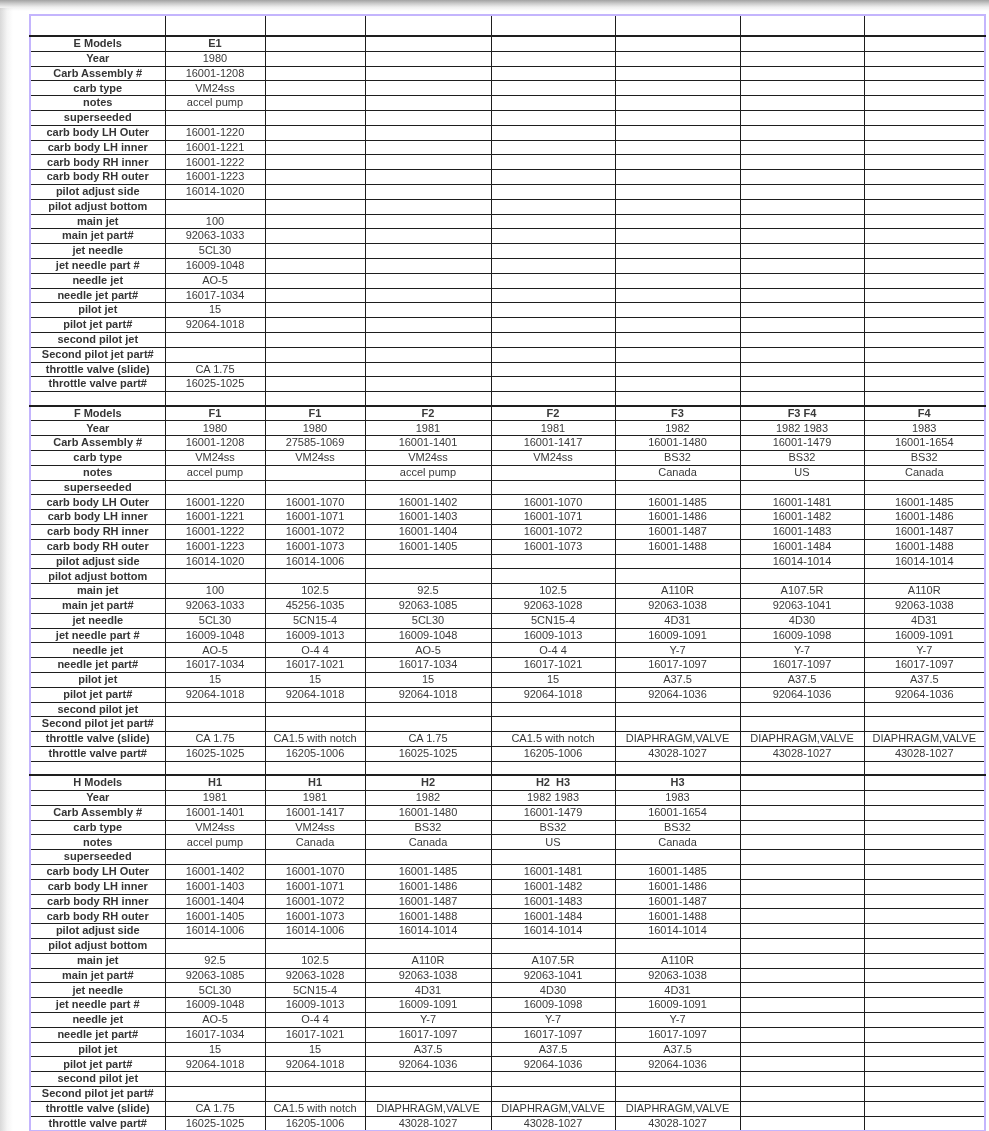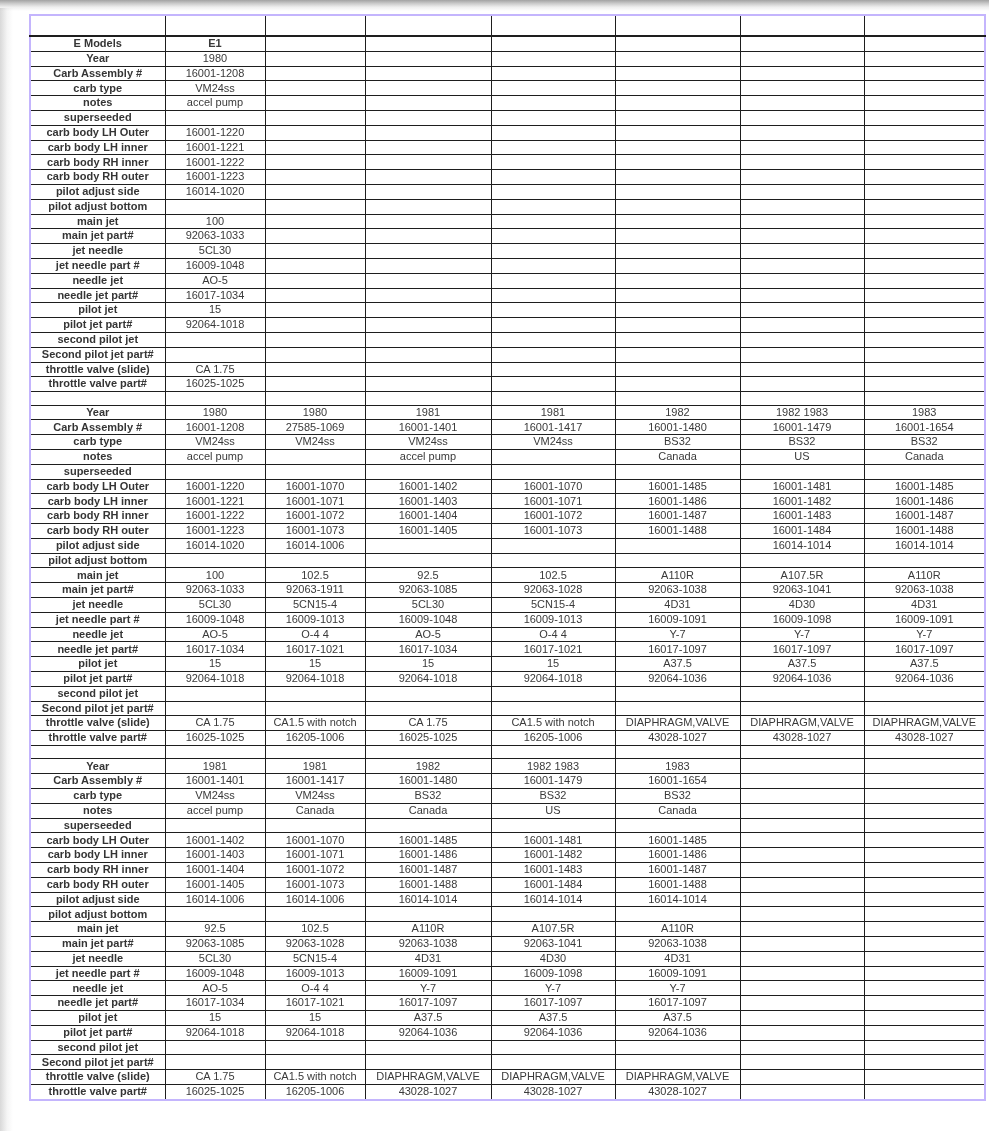--- a/index.html
+++ b/index.html
@@ -314,20 +314,30 @@
       <tr class="spacer-row">
         <td></td>
         <td></td>
         <td></td>
         <td></td>
         <td></td>
         <td></td>
         <td></td>
         <td></td>
       </tr>
+      <tr class="section-header-row">
+        <td class="label-cell">F Models</td>
+        <td>F1</td>
+        <td>F1</td>
+        <td>F2</td>
+        <td>F2</td>
+        <td>F3</td>
+        <td>F3 F4</td>
+        <td>F4</td>
+      </tr>
       <tr class="">
         <td class="label-cell">Year</td>
         <td>1980</td>
         <td>1980</td>
         <td>1981</td>
         <td>1981</td>
         <td>1982</td>
         <td>1982 1983</td>
         <td>1983</td>
       </tr>
@@ -437,21 +447,21 @@
         <td>102.5</td>
         <td>92.5</td>
         <td>102.5</td>
         <td>A110R</td>
         <td>A107.5R</td>
         <td>A110R</td>
       </tr>
       <tr class="">
         <td class="label-cell">main jet part#</td>
         <td>92063-1033</td>
-        <td>92063-1911</td>
+        <td>45256-1035</td>
         <td>92063-1085</td>
         <td>92063-1028</td>
         <td>92063-1038</td>
         <td>92063-1041</td>
         <td>92063-1038</td>
       </tr>
       <tr class="">
         <td class="label-cell">jet needle</td>
         <td>5CL30</td>
         <td>5CN15-4</td>
@@ -554,20 +564,30 @@
       <tr class="spacer-row">
         <td></td>
         <td></td>
         <td></td>
         <td></td>
         <td></td>
         <td></td>
         <td></td>
         <td></td>
       </tr>
+      <tr class="section-header-row">
+        <td class="label-cell">H Models</td>
+        <td>H1</td>
+        <td>H1</td>
+        <td>H2</td>
+        <td>H2  H3</td>
+        <td>H3</td>
+        <td></td>
+        <td></td>
+      </tr>
       <tr class="">
         <td class="label-cell">Year</td>
         <td>1981</td>
         <td>1981</td>
         <td>1982</td>
         <td>1982 1983</td>
         <td>1983</td>
         <td></td>
         <td></td>
       </tr>

